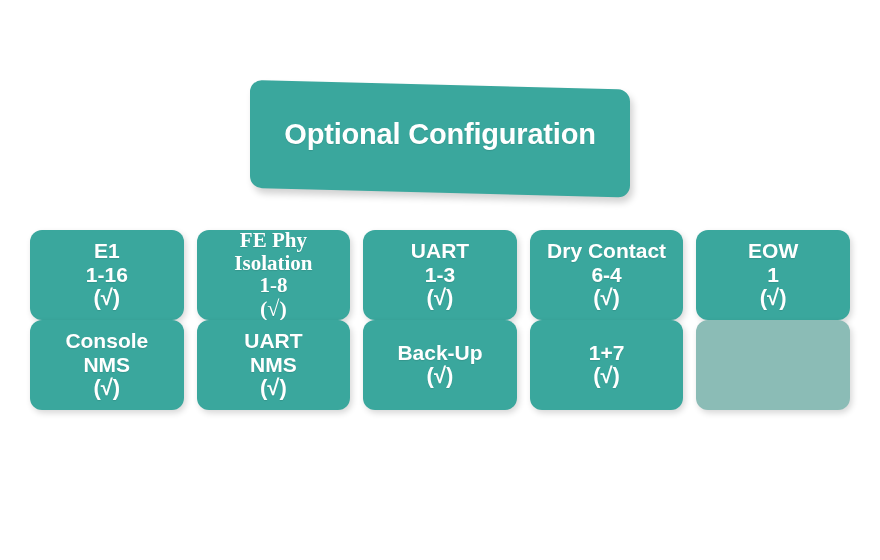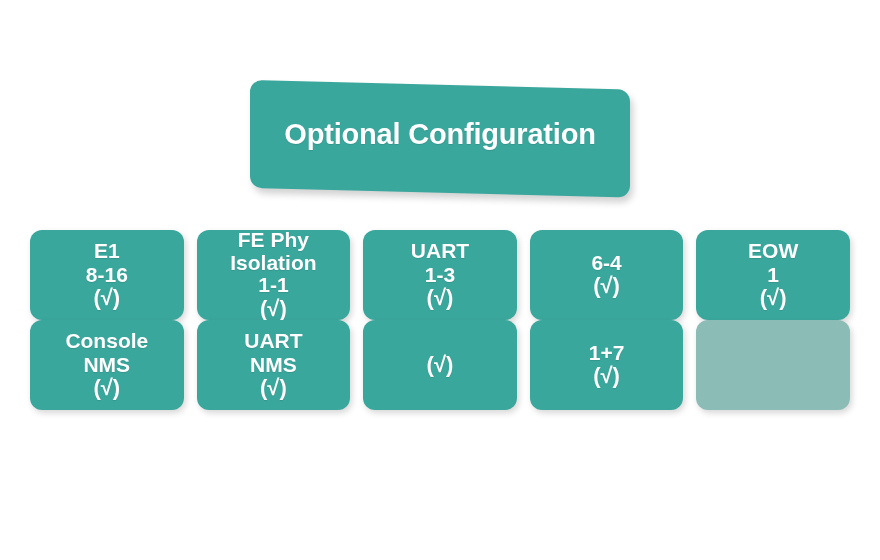--- a/index.html
+++ b/index.html
@@ -101,61 +101,63 @@
     font-weight: bold;
     font-size: 21px;
     line-height: 1.13;
     white-space: nowrap;
     text-align: center;
     text-shadow: 0 1px 1px rgba(0,0,0,0.10);
   }
   
   .tile.lines4 .line {
     line-height: 1.08;
+    font-family: Liberation Serif, serif;
   }
   .tile .line.check {
     font-size: 22px;
   }
 </style>
 </head>
 <body>
 
 <div class="canvas">
 
   <div class="banner-wrap">
     <div class="banner-shape"></div>
     <div class="banner-text">Optional Configuration</div>
   </div>
 
   <div class="grid">
       <div class="row">
         <div class="tile">
           <div class="lines">
             <div class="line">E1</div>
-            <div class="line">8-16</div>
+            <div class="line">1-16</div>
             <div class="line check">(√)</div>
           </div>
         </div>
         <div class="tile lines4">
           <div class="lines">
             <div class="line">FE Phy</div>
             <div class="line">Isolation</div>
-            <div class="line">1-1</div>
+            <div class="line">1-8</div>
             <div class="line check">(√)</div>
           </div>
         </div>
         <div class="tile">
           <div class="lines">
             <div class="line">UART</div>
             <div class="line">1-3</div>
             <div class="line check">(√)</div>
           </div>
         </div>
         <div class="tile">
           <div class="lines">
+            <div class="line">Dry Contact</div>
             <div class="line">6-4</div>
             <div class="line check">(√)</div>
           </div>
         </div>
         <div class="tile">
           <div class="lines">
             <div class="line">EOW</div>
             <div class="line">1</div>
             <div class="line check">(√)</div>
           </div>
@@ -171,20 +173,21 @@
         </div>
         <div class="tile">
           <div class="lines">
             <div class="line">UART</div>
             <div class="line">NMS</div>
             <div class="line check">(√)</div>
           </div>
         </div>
         <div class="tile">
           <div class="lines">
+            <div class="line">Back-Up</div>
             <div class="line check">(√)</div>
           </div>
         </div>
         <div class="tile">
           <div class="lines">
             <div class="line">1+7</div>
             <div class="line check">(√)</div>
           </div>
         </div>
         <div class="tile empty">

